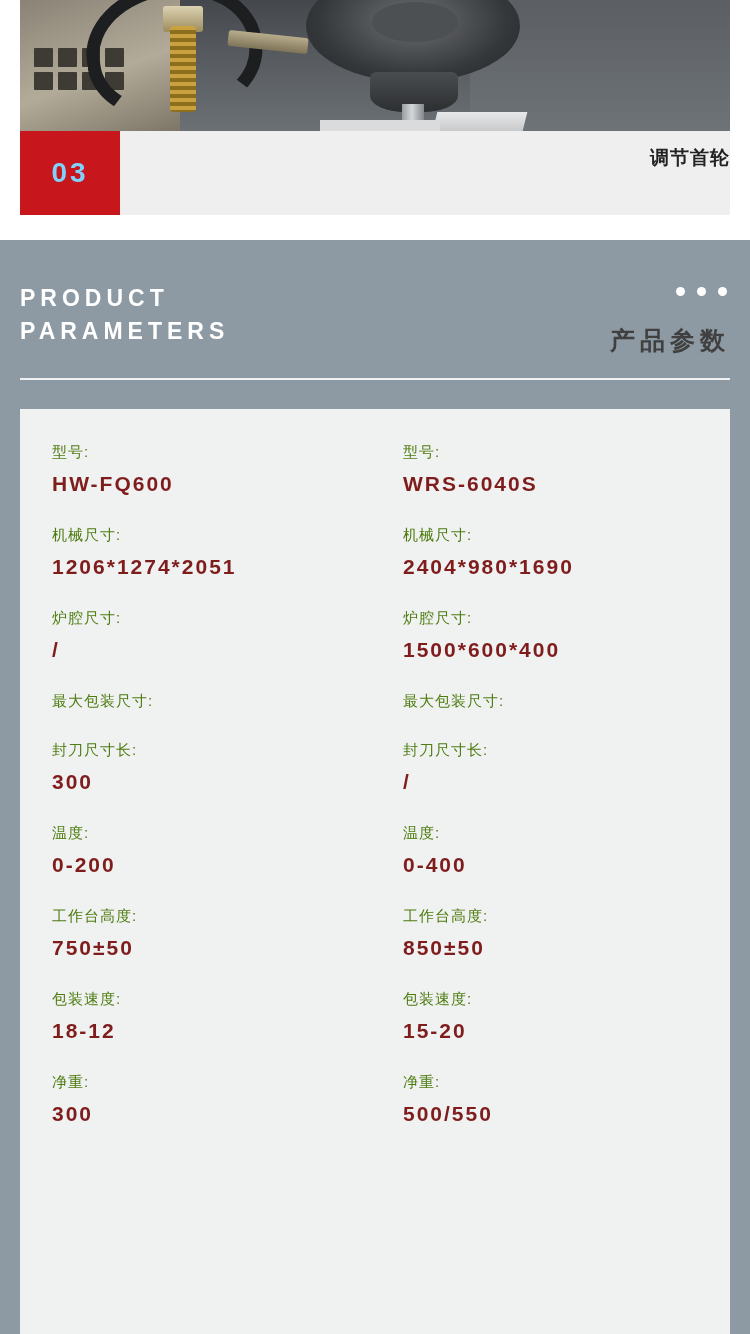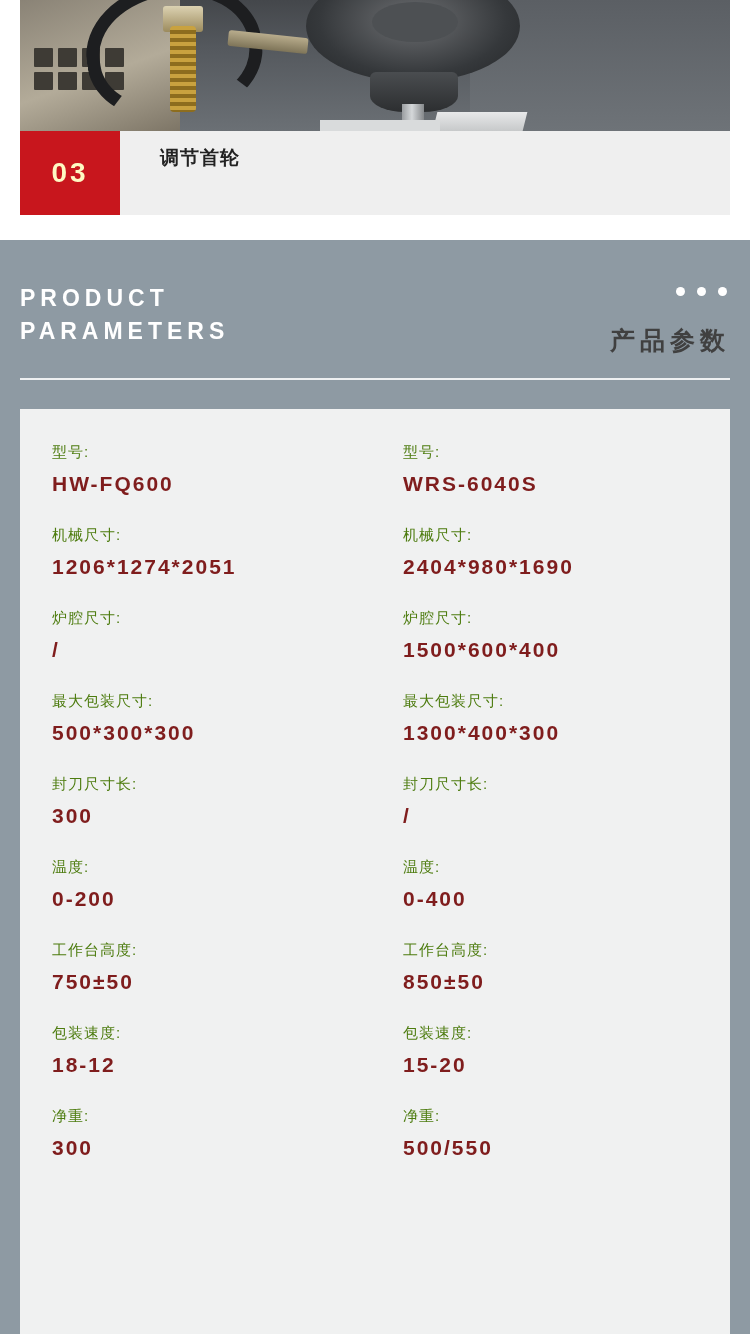--- a/index.html
+++ b/index.html
@@ -179,33 +179,34 @@
     left: 20px;
     top: 131px;
     width: 710px;
     height: 84px;
     display: flex;
     align-items: stretch;
   }
   .caption-num {
     width: 100px;
     background: #c8161d;
-    color: #fef9c3;
+    color: #7dd3fc;
     display: flex;
     align-items: center;
     justify-content: center;
     font-size: 28px;
     letter-spacing: 3px;
     font-weight: 700;
   }
   .caption-body {
     flex: 1;
     background: #efefef;
     padding: 14px 0 0 40px;
     box-sizing: border-box;
+    text-align: right;
   }
   .caption-title {
     font-size: 19px;
     color: #222222;
     font-weight: 700;
     letter-spacing: 1px;
   }
   .caption-sub {
     margin-top: 9px;
     font-size: 13.5px;
@@ -361,21 +362,20 @@
       <div class="param-item">
         <div class="param-label">机械尺寸:</div>
         <div class="param-value">1206*1274*2051</div>
       </div>
       <div class="param-item">
         <div class="param-label">炉腔尺寸:</div>
         <div class="param-value">/</div>
       </div>
       <div class="param-item">
         <div class="param-label">最大包装尺寸:</div>
-        <div class="param-value">500*300*300</div>
       </div>
       <div class="param-item">
         <div class="param-label">封刀尺寸长:</div>
         <div class="param-value">300</div>
       </div>
       <div class="param-item">
         <div class="param-label">温度:</div>
         <div class="param-value">0-200</div>
       </div>
       <div class="param-item">
@@ -400,21 +400,20 @@
       <div class="param-item">
         <div class="param-label">机械尺寸:</div>
         <div class="param-value">2404*980*1690</div>
       </div>
       <div class="param-item">
         <div class="param-label">炉腔尺寸:</div>
         <div class="param-value">1500*600*400</div>
       </div>
       <div class="param-item">
         <div class="param-label">最大包装尺寸:</div>
-        <div class="param-value">1300*400*300</div>
       </div>
       <div class="param-item">
         <div class="param-label">封刀尺寸长:</div>
         <div class="param-value">/</div>
       </div>
       <div class="param-item">
         <div class="param-label">温度:</div>
         <div class="param-value">0-400</div>
       </div>
       <div class="param-item">

